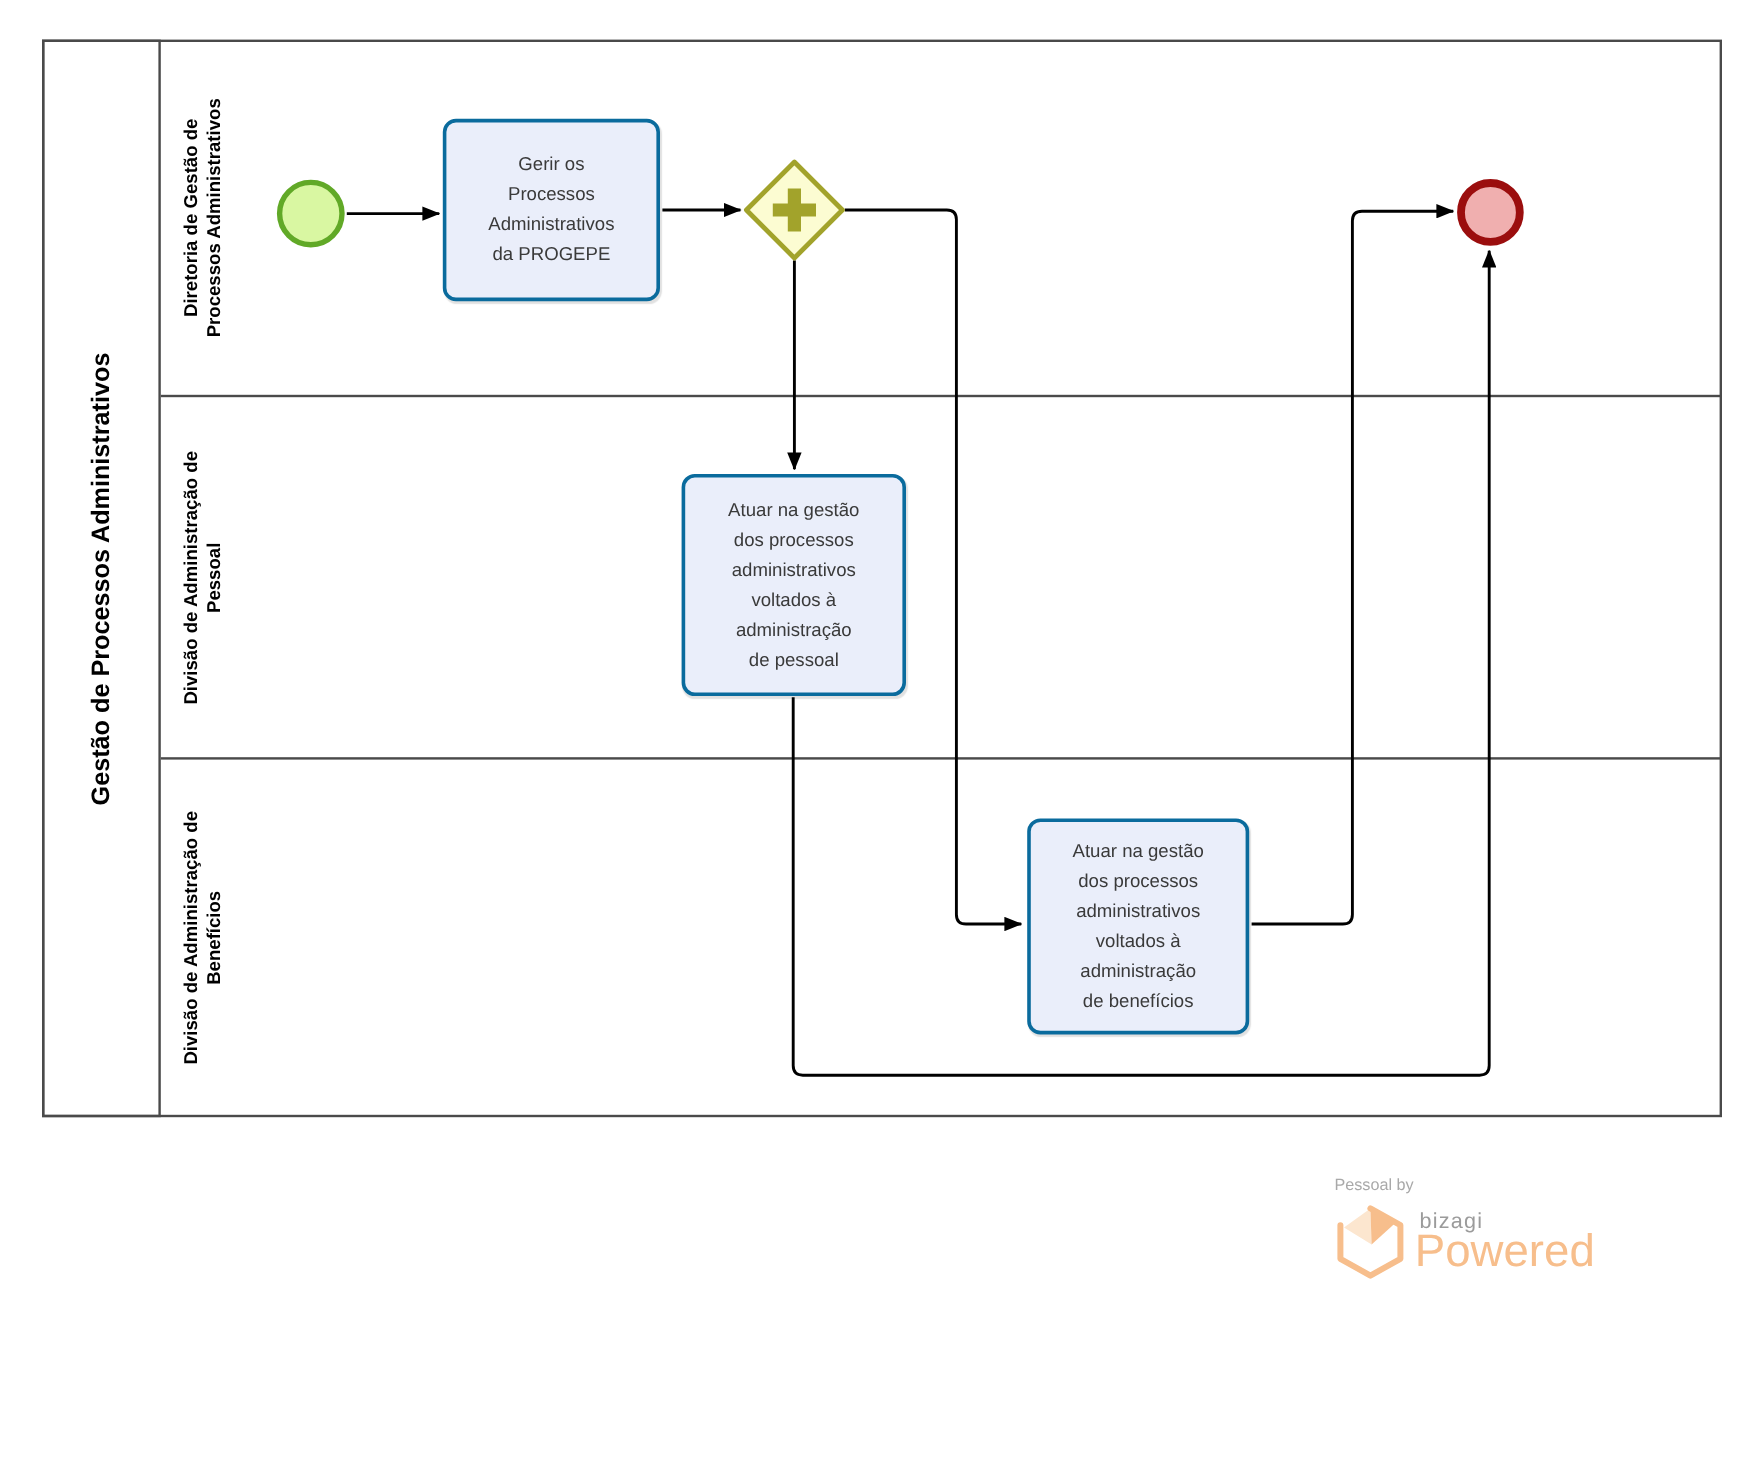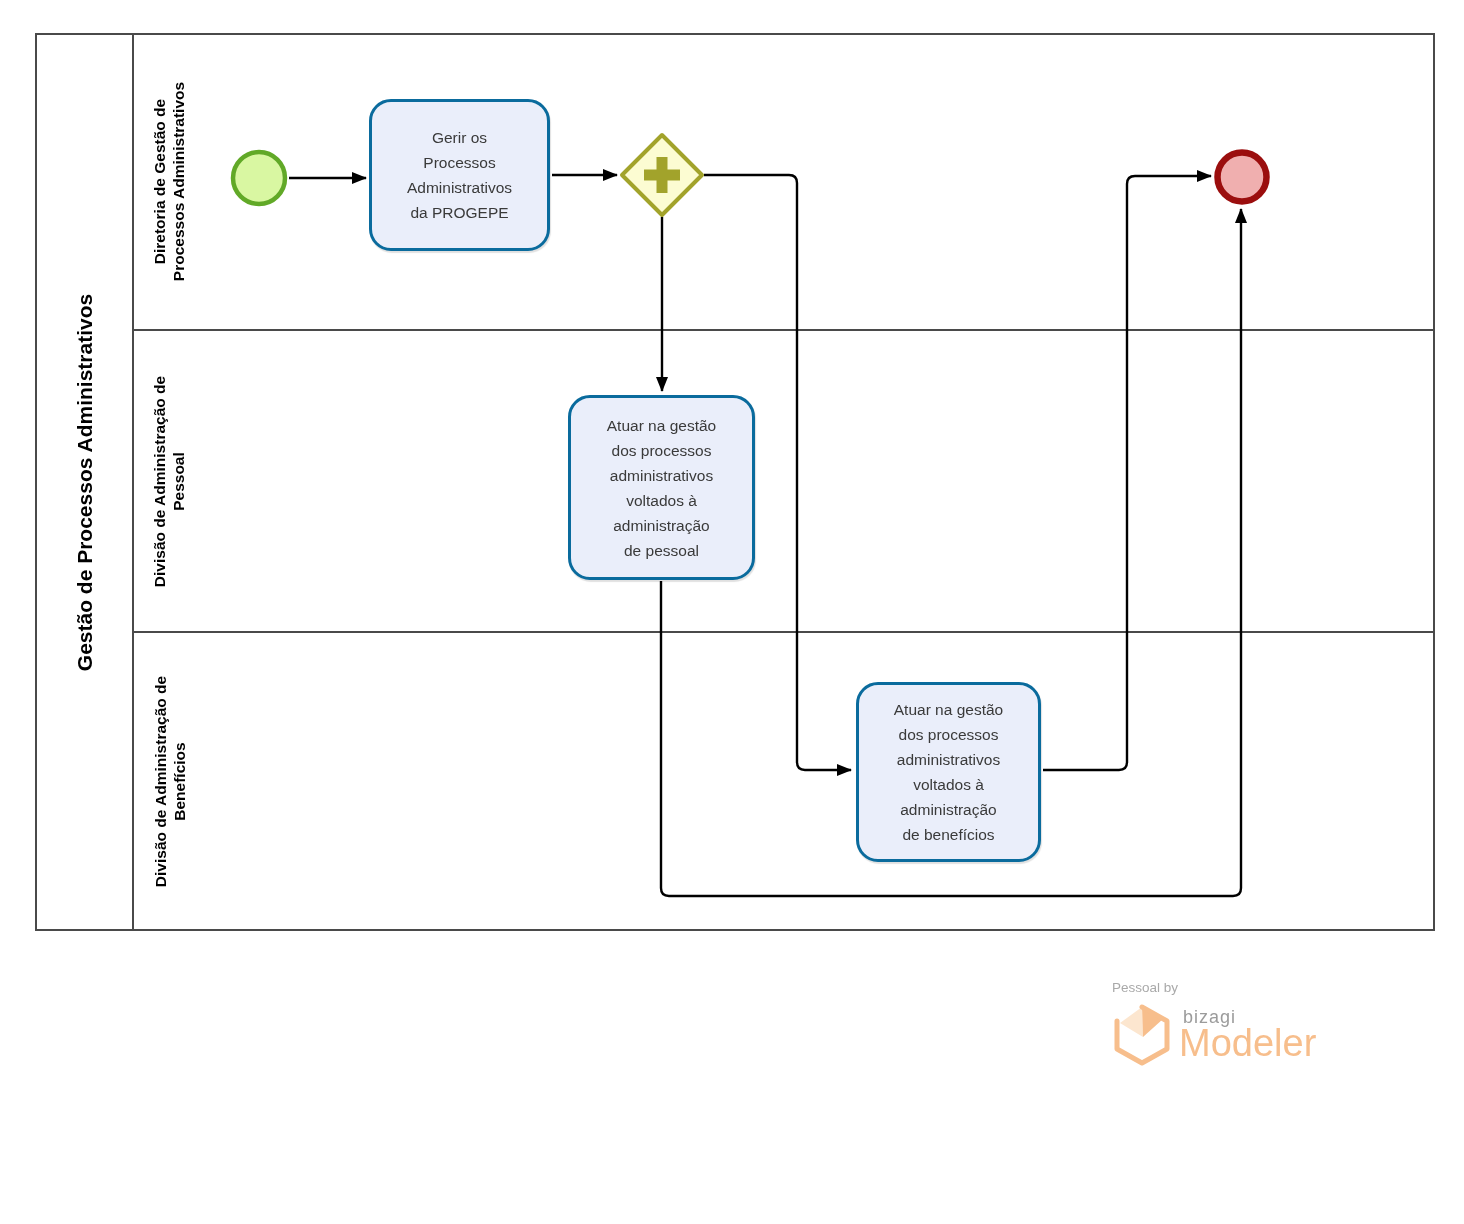--- a/index.html
+++ b/index.html
@@ -30,21 +30,21 @@
   .lane-label { font-size:15.5px; line-height:19px; }
   .l1 { left:20px;  top:145px; width:297px; height:73px; }
   .l2 { left:17px;  top:445px; width:303px; height:73px; }
   .l3 { left:20px;  top:745px; width:298px; height:73px; }
   
   .overlay { position:absolute; left:0; top:0; width:1464px; height:1224px; }
   .flow { fill:none; stroke:#000; stroke-width:2.4px; }
   
   .task {
     position:absolute; box-sizing:border-box;
-    border:3px solid #0a6b9d; border-radius:22px; background:#eaeefa;
+    border:3px solid #0a6b9d; border-radius:11px; background:#eaeefa;
     display:flex; align-items:center; justify-content:center;
     text-align:center; white-space:pre-line;
     font-size:15.5px; line-height:25px; color:#3a3a3a;
     box-shadow:1px 2px 1px rgba(0,0,0,0.12);
   }
   .t1 { left:369px; top:99px;  width:181px; height:152px; }
   .t2 { left:568px; top:395px; width:187px; height:185px; }
   .t3 { left:856px; top:682px; width:185px; height:180px; }
   
   .powered  { position:absolute; left:1112px; top:980px; font-size:13.5px; color:#a9a9a9; }
@@ -115,15 +115,15 @@
 de benefícios</span>
   </div>
 
   <div class="powered">Pessoal by</div>
   <svg class="hex-icon" width="58" height="62" viewBox="0 0 58 62" xmlns="http://www.w3.org/2000/svg">
     <polygon points="29,3 30,33 7,19" fill="#fce6cf"></polygon>
     <polygon points="29,3 30,33 50,15" fill="#f7be8c"></polygon>
     <path d="M4,17 L4,45 L29,59 L54,45 L54,17 L29,3" fill="none" stroke="#f7be8c" stroke-width="5" stroke-linejoin="round" stroke-linecap="round"></path>
   </svg>
   <div class="bizagi">bizagi</div>
-  <div class="modeler">Modeler</div>
+  <div class="modeler">Powered</div>
 
 </div>
 
 </body></html>

